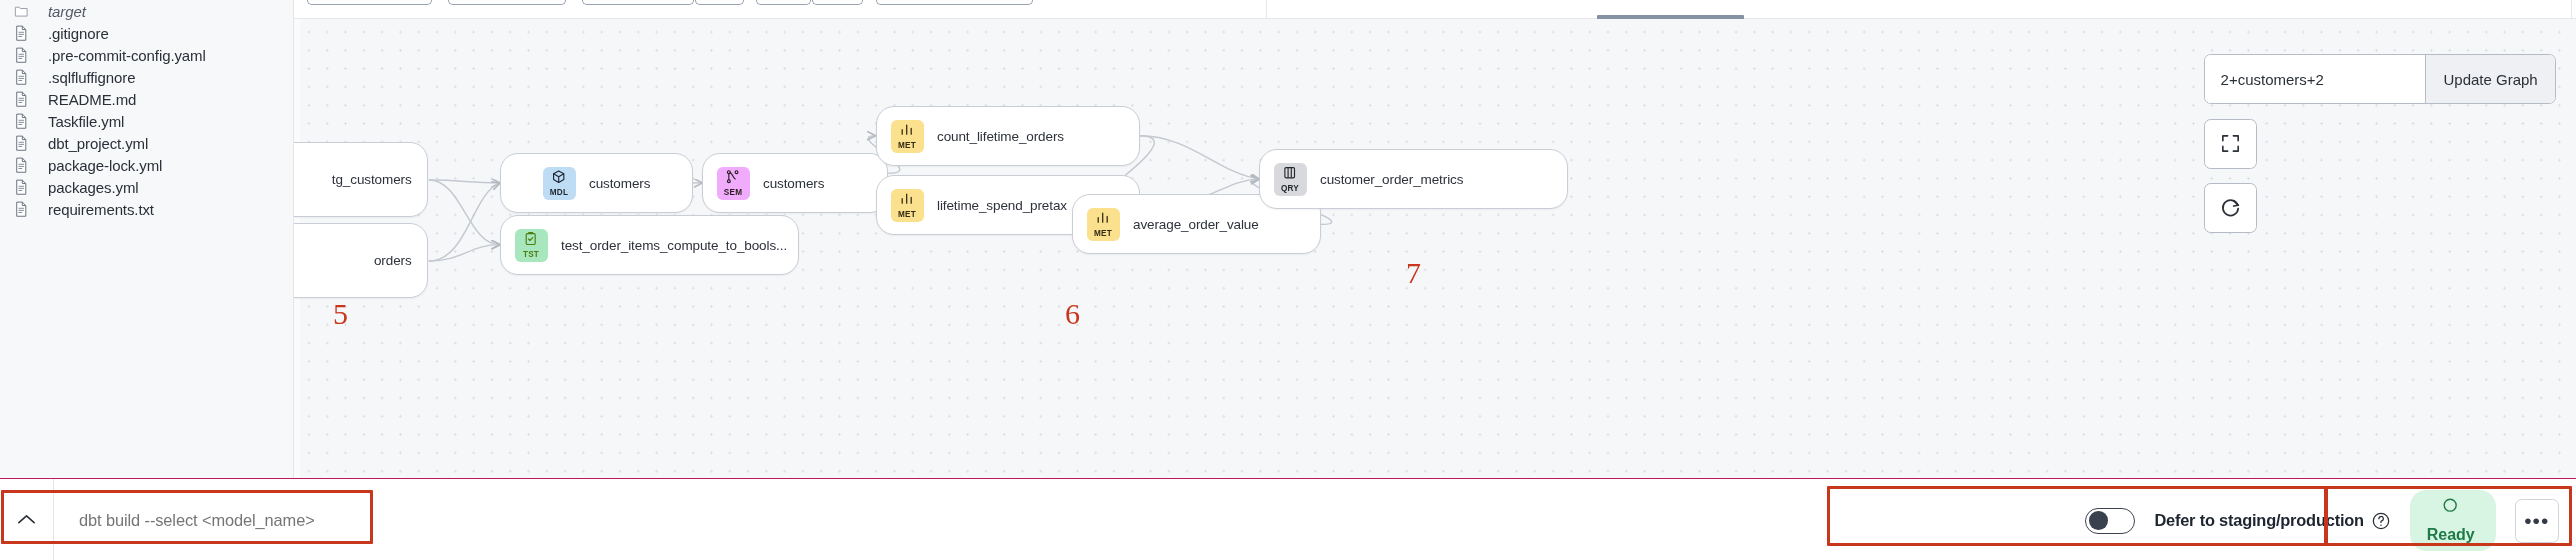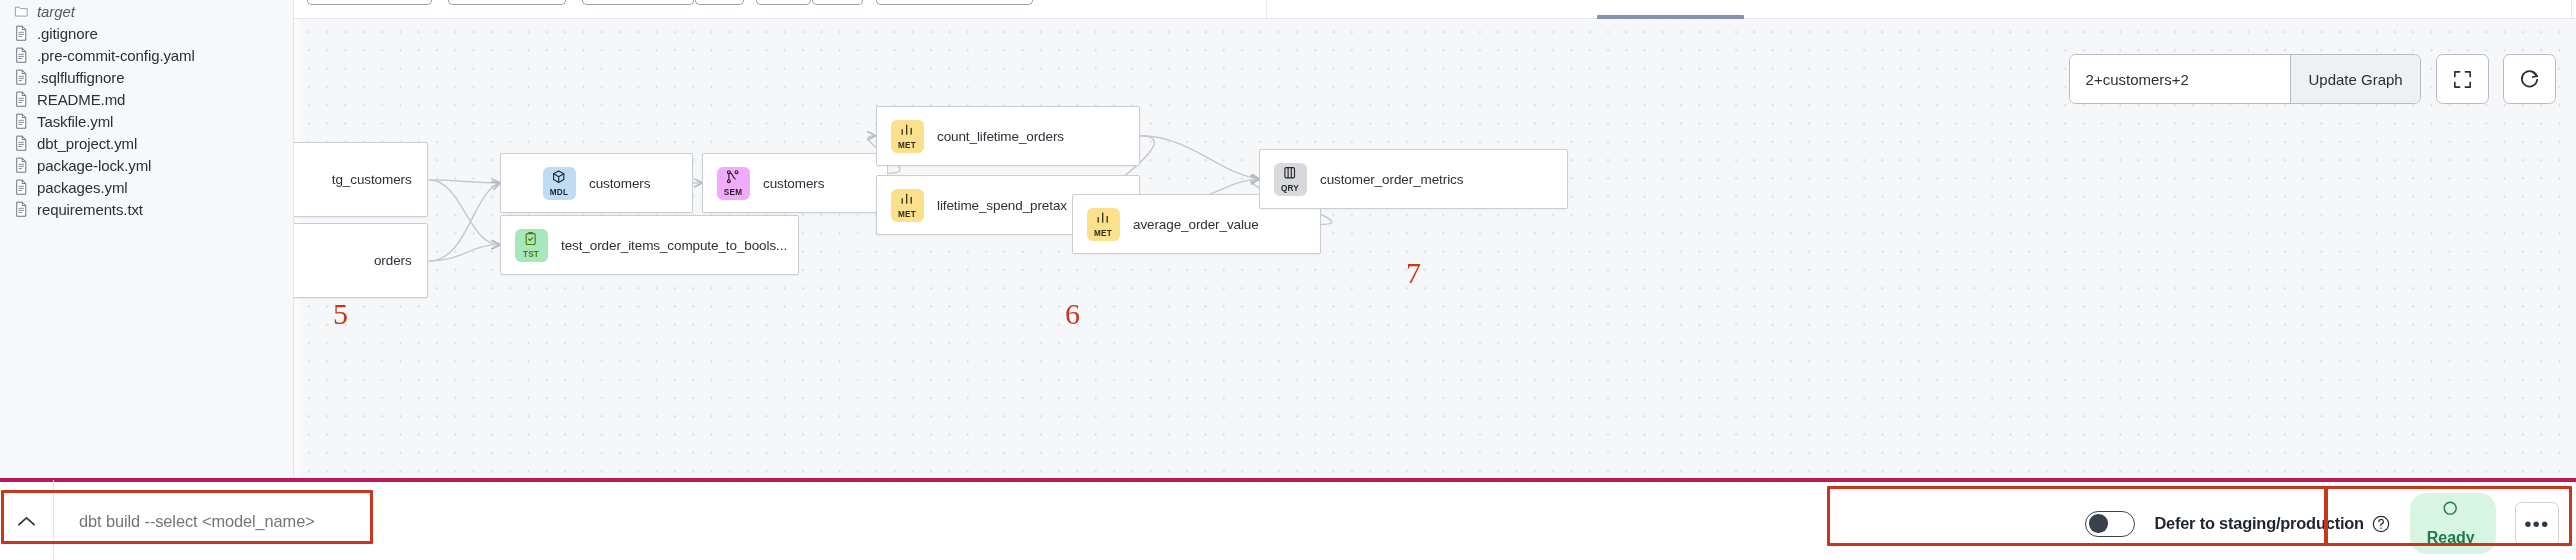--- a/index.html
+++ b/index.html
@@ -17,21 +17,21 @@
     width: 294px; height: 478px;
     background: #f7f8fa;
     border-right: 1px solid #e3e5e9;
     padding-top: 0px;
     overflow: hidden;
   }
   .file-row {
     display: flex; align-items: center;
     height: 22px;
     padding-left: 13.5px;
-    gap: 9px;
+    gap: 20px;
     white-space: nowrap;
   }
   .file-row .fname {
     font-size: 15px;
     color: #2b3038;
     letter-spacing: -0.1px;
   }
   .file-row.folder .fname { font-style: italic; color: #555b66; }
   .ic { width: 14.5px; height: 16.4px; flex: 0 0 14.5px; display: block; }
 
@@ -71,21 +71,21 @@
   .canvas-left-strip {
     position: absolute; left: 0; top: 0; width: 5.8px; height: 100%;
     background: #fbfbfc;
   }
 
   
   .node {
     position: absolute;
     background: #ffffff;
     border: 1px solid #c9cdd5;
-    border-radius: 2px;
+    border-radius: 18px;
     display: flex; align-items: center;
     box-shadow: 0 1px 1.9px rgba(20,25,40,0.05);
     padding-left: 13.5px;
     overflow: hidden;
   }
   .node .badge {
     width: 33px; height: 33px; flex: 0 0 33px;
     border-radius: 5.8px;
     display: flex; flex-direction: column;
     align-items: center; justify-content: center;
@@ -103,21 +103,21 @@
   }
   .badge-mdl { background: #bfdcf5; color: #1d2733; margin-left: 28px; }
   .badge-sem { background: #f0abfc; color: #2a1d1f; }
   .badge-met { background: #fbe08d; color: #332b12; }
   .badge-tst { background: #a8e7be; color: #4d7c0f; }
   .badge-qry { background: #d7d9dd; color: #23262b; }
 
   .edges { position: absolute; left: 0; top: 0; width: 100%; height: 100%; }
 
   
-  .gtoolbar { position: absolute; top: 35px; right: 20px; display: flex; align-items: stretch; gap: 14.5px; }
+  .gtoolbar { position: absolute; top: 35px; right: 20px; display: flex; align-items: stretch; gap: 14.5px; flex-direction: column; }
   .searchgroup {
     display: flex; align-items: stretch;
     border: 1px solid #b6bcc6; border-radius: 6.7px;
     background: #fff; overflow: hidden; height: 50px;
   }
   .searchgroup .sinput {
     width: 220px; font-size: 15px; color: #2b3038;
     border: none; outline: none; background: #ffffff;
     padding: 0 15.4px; font-family: "Liberation Sans", sans-serif;
   }
@@ -130,21 +130,21 @@
     width: 53px; height: 50px;
     border: 1px solid #b6bcc6; border-radius: 6.7px; background: #fff;
     display: flex; align-items: center; justify-content: center; cursor: pointer;
   }
 
   
   .bottombar {
     position: absolute; left: 0; bottom: 0;
     width: 2576px; height: 83px;
     background: #ffffff;
-    border-top: 4px solid #be185d;
+    border-top: 1px solid #be185d;
     display: flex; align-items: center;
   }
   .caret-btn {
     width: 54px; height: 83px; display: flex;
     align-items: center; justify-content: center;
     border-right: 1px solid #e3e5e9; cursor: pointer;
   }
   .cmd-input {
     flex: 0 0 auto; width: 963px; padding-left: 25px;
     font-size: 16.4px; color: #6b7280; letter-spacing: -0.1px;

